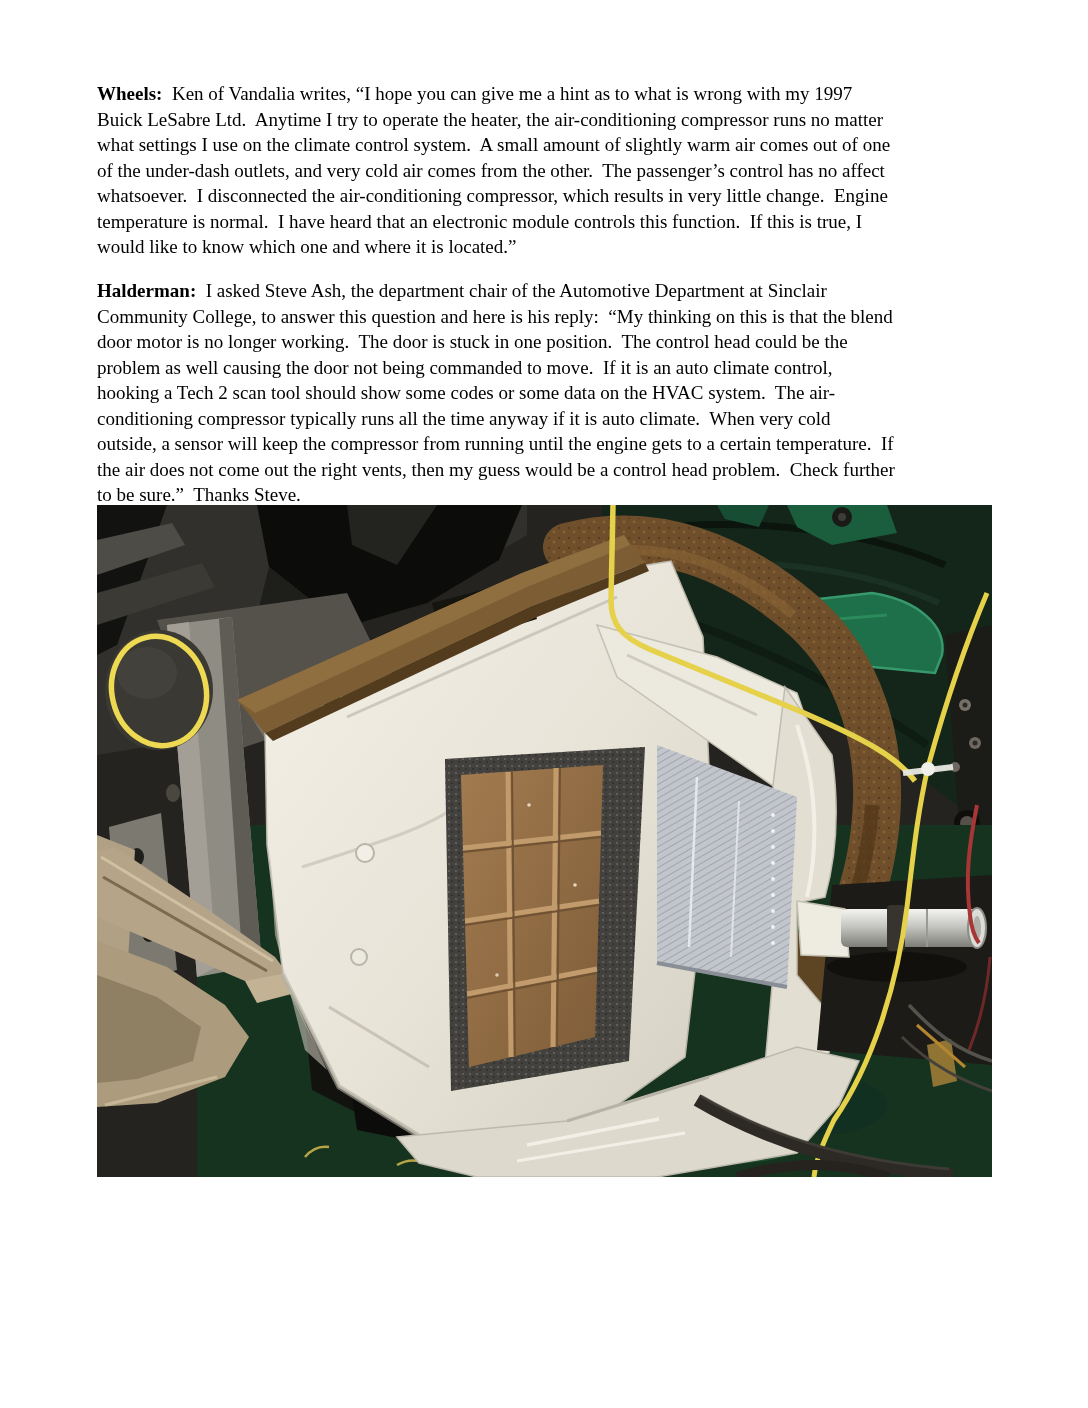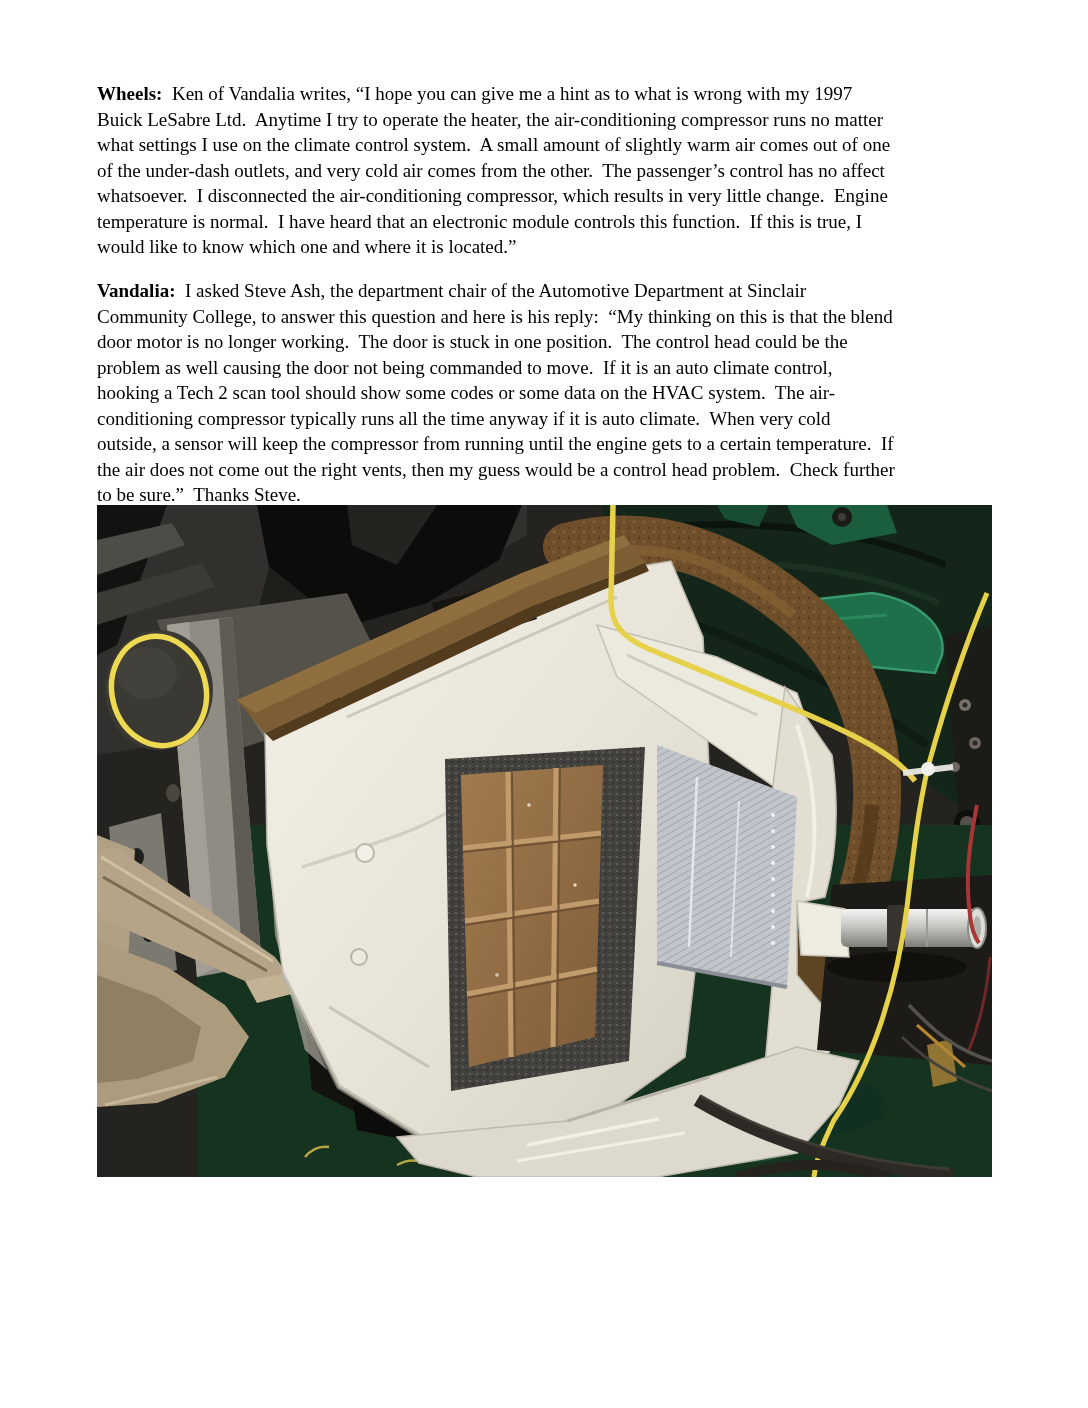--- a/index.html
+++ b/index.html
@@ -28,21 +28,21 @@
 <div id="page">
 
   <p class="para" style="top:62px;"><b>Wheels:</b><span>  Ken of Vandalia writes, “I hope you can give me a hint as to what is wrong with my 1997
 Buick LeSabre Ltd.  Anytime I try to operate the heater, the air-conditioning compressor runs no matter
 what settings I use on the climate control system.  A small amount of slightly warm air comes out of one
 of the under-dash outlets, and very cold air comes from the other.  The passenger’s control has no affect
 whatsoever.  I disconnected the air-conditioning compressor, which results in very little change.  Engine
 temperature is normal.  I have heard that an electronic module controls this function.  If this is true, I
 would like to know which one and where it is located.”</span></p>
 
-  <p class="para" style="top:259px;"><b>Vandalia:</b><span>  I asked Steve Ash, the department chair of the Automotive Department at Sinclair
+  <p class="para" style="top:259px;"><b>Halderman:</b><span>  I asked Steve Ash, the department chair of the Automotive Department at Sinclair
 Community College, to answer this question and here is his reply:  “My thinking on this is that the blend
 door motor is no longer working.  The door is stuck in one position.  The control head could be the
 problem as well causing the door not being commanded to move.  If it is an auto climate control,
 hooking a Tech 2 scan tool should show some codes or some data on the HVAC system.  The air-
 conditioning compressor typically runs all the time anyway if it is auto climate.  When very cold
 outside, a sensor will keep the compressor from running until the engine gets to a certain temperature.  If
 the air does not come out the right vents, then my guess would be a control head problem.  Check further
 to be sure.”  Thanks Steve.</span></p>
 
   <figure id="photo" style="margin:0;">

